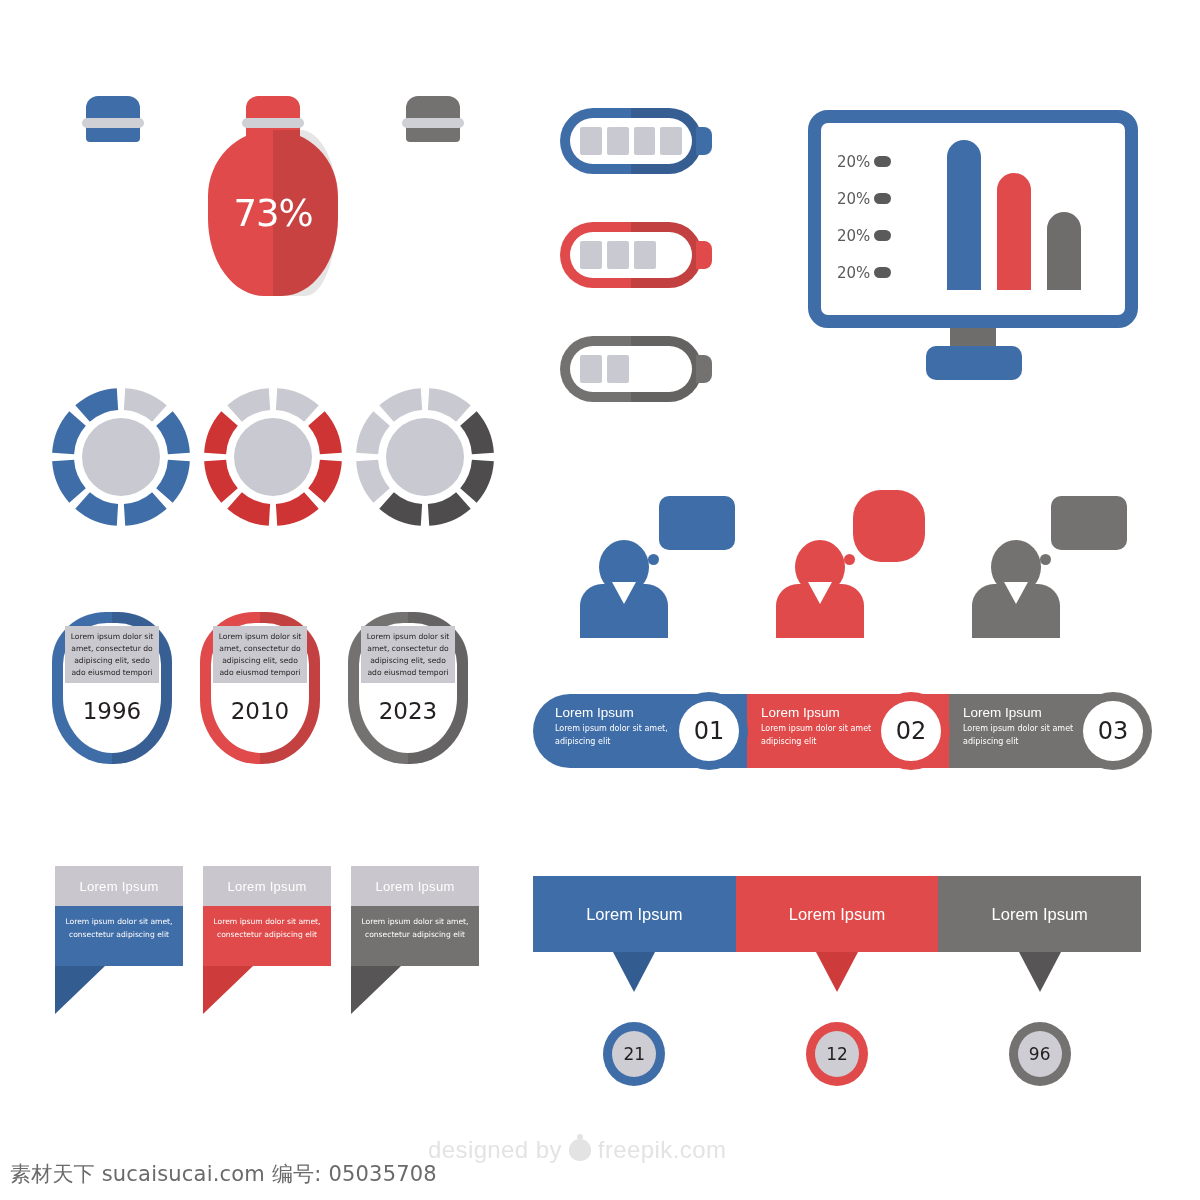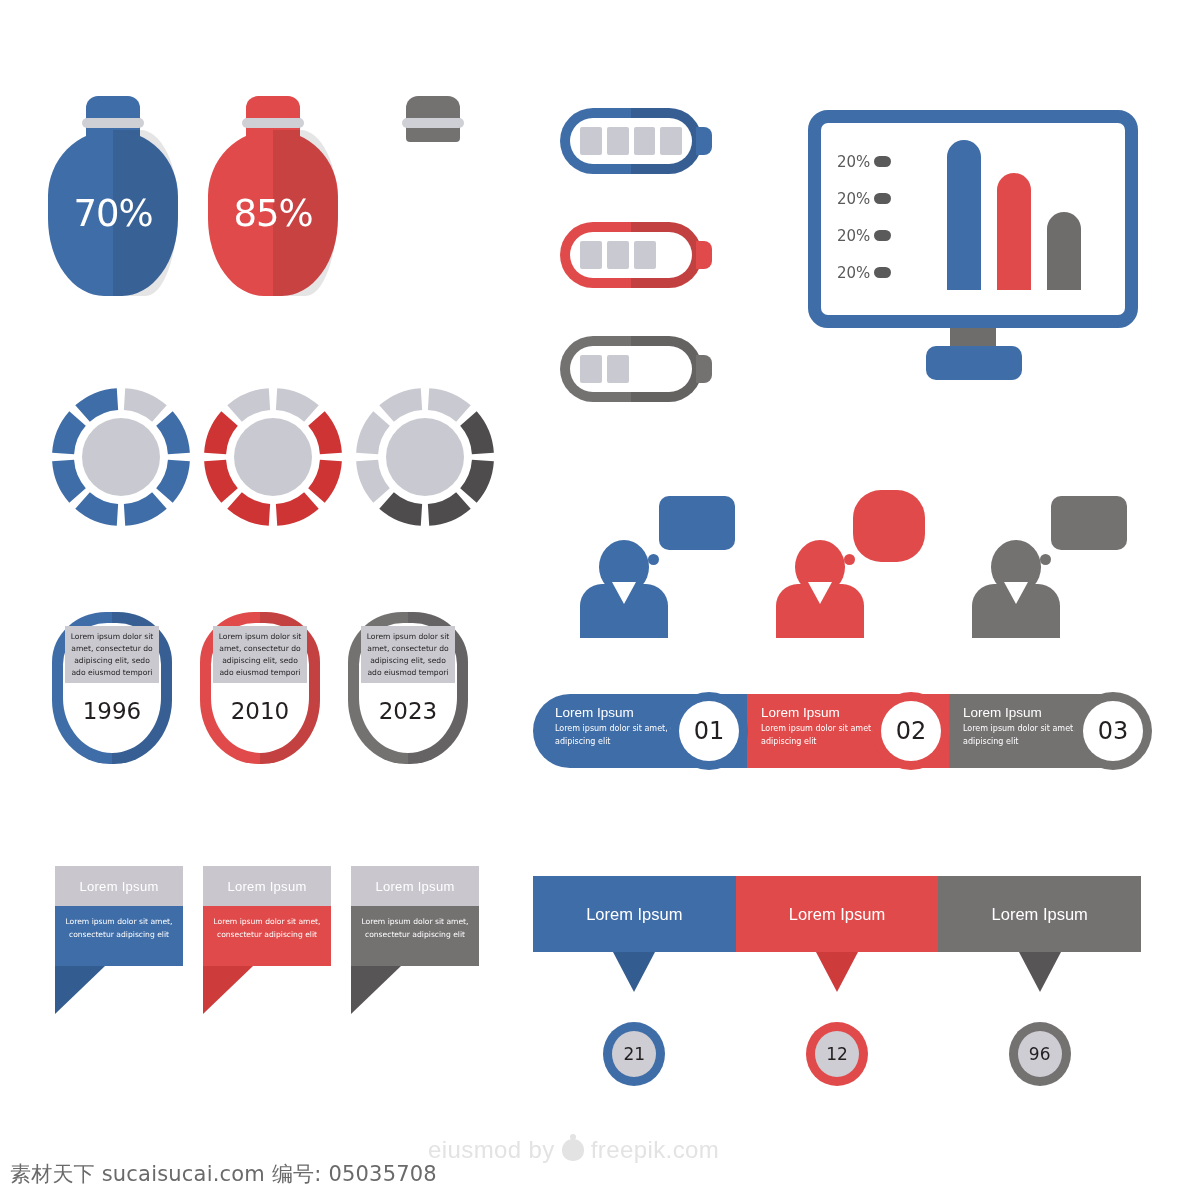--- a/index.html
+++ b/index.html
@@ -212,30 +212,26 @@
   }
 </style>
 </head>
 <body>
 
 <div class="canvas">
 
   <div class="bags">
     <div class="bag" id="bag0" style="left: 0px;">
       <div class="bag-neck" style="background: rgb(63, 109, 168);"></div>
-      <div class="bag-body" style="background: rgb(63, 109, 168);">
-        <div class="bag-shade"></div>
-        <div class="bag-pct">70%</div>
-      </div>
     </div>
     <div class="bag" id="bag1" style="left: 160px;">
       <div class="bag-neck" style="background: rgb(224, 74, 74);"></div>
       <div class="bag-body" style="background: rgb(224, 74, 74);">
         <div class="bag-shade"></div>
-        <div class="bag-pct">85%</div>
+        <div class="bag-pct">73%</div>
       </div>
     </div>
     <div class="bag" id="bag2" style="left: 320px;">
       <div class="bag-neck" style="background: rgb(116, 113, 113);"></div>
     </div>
   </div>
 
   <div class="donuts">
     <div class="donut" id="donut0" style="left: 0px;">
         <svg viewBox="0 0 138 138">
@@ -467,19 +463,19 @@
       </div>
       <div class="tab-circle-wrap">
         <div class="tab-circle" id="circ2" style="background: rgb(116, 113, 113);">
           <div class="tab-circle-in">96</div>
         </div>
       </div>
     </div>
   </div>
 
   <div class="freepik">
-    <span>eiusmod by</span>
+    <span>designed by</span>
     <span class="freepik-mark"></span>
     <span>freepik.com</span>
   </div>
   <div class="sucai">素材天下 sucaisucai.com 编号: 05035708</div>
 
 </div>
 
 </body></html>

